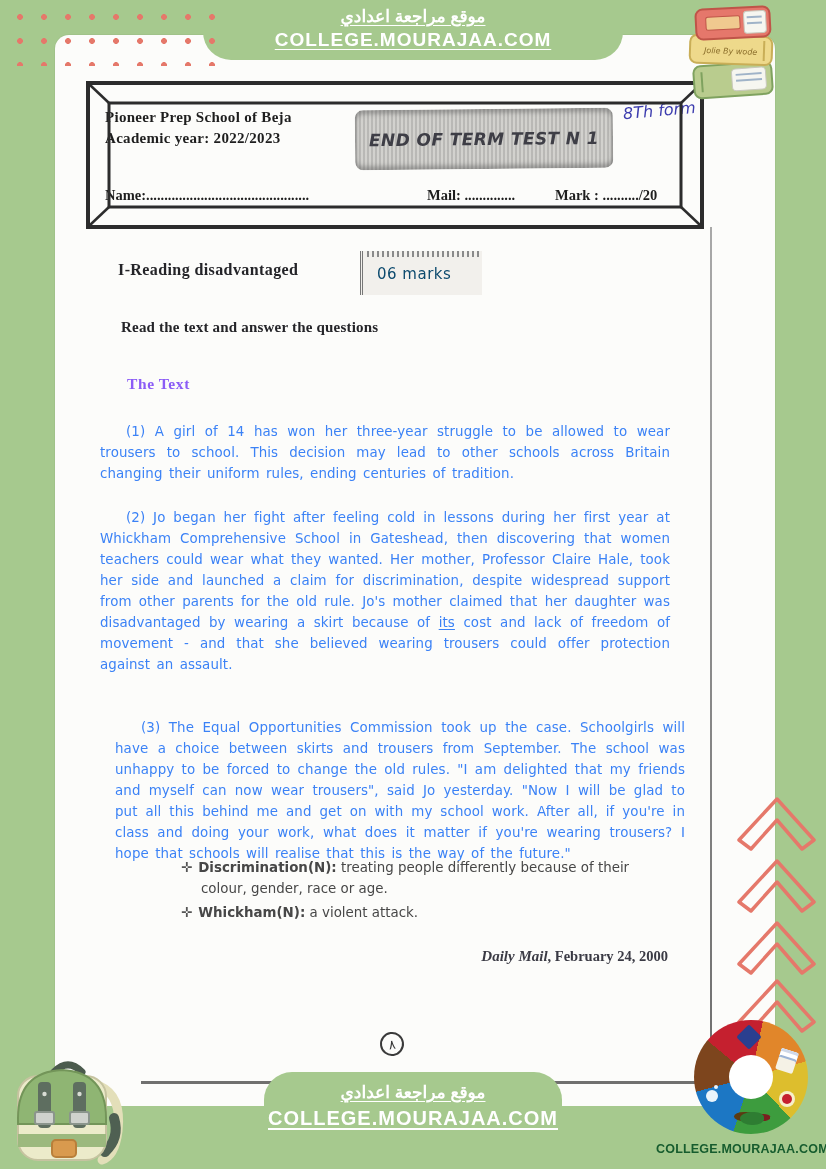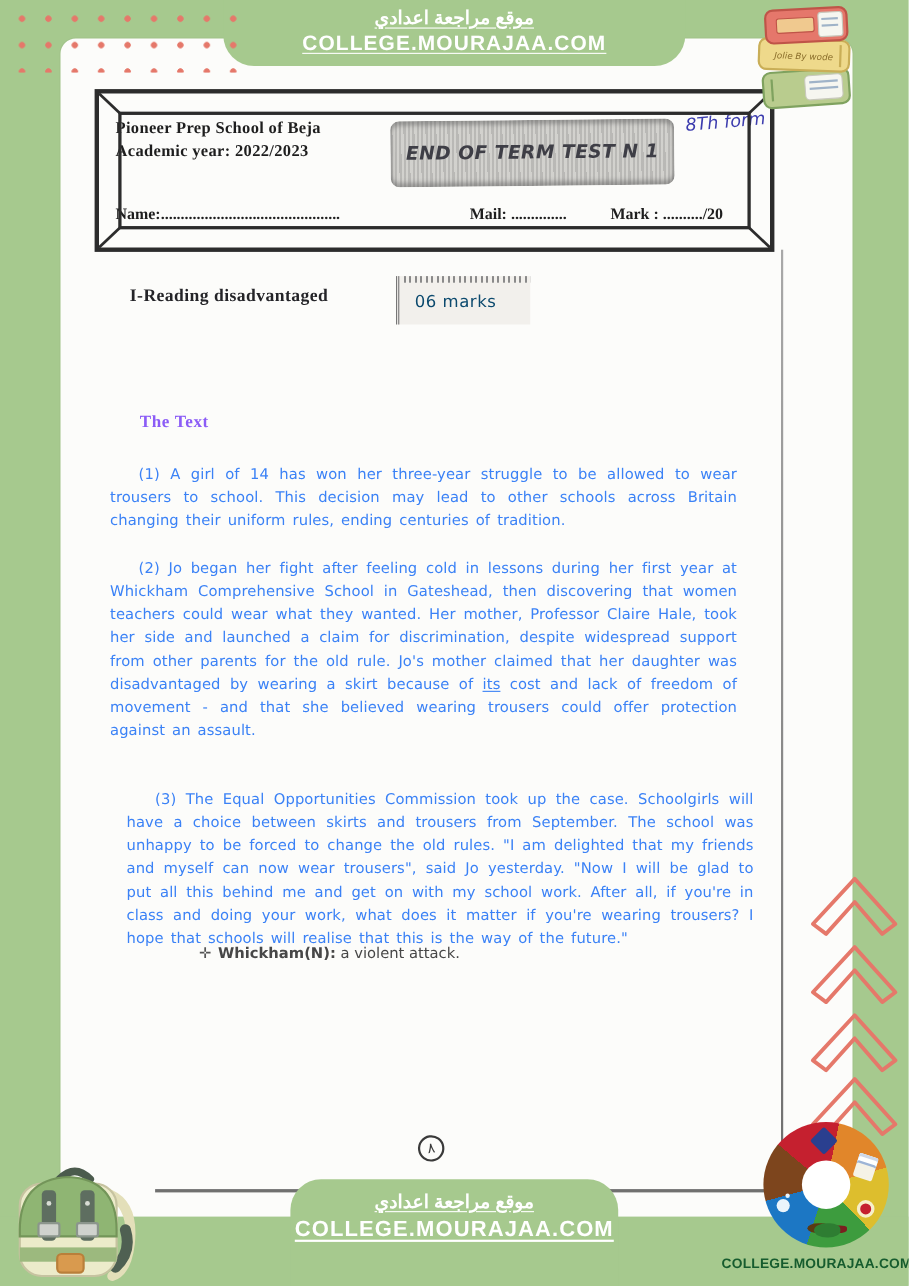--- a/index.html
+++ b/index.html
@@ -148,30 +148,35 @@
     <div class="id-row">
       <span class="id-name">Name:.............................................</span>
       <span class="id-class">Mail: ..............</span>
       <span class="id-mark">Mark : ........../20</span>
     </div>
 
     <div class="section-title">I-Reading disadvantaged</div>
     <div class="marks-box">
       <span>06 marks</span>
     </div>
+    <div class="instruction">Read the text and answer the questions</div>
     <div class="text-heading">The Text</div>
 
     <p class="para p1">(1) A girl of 14 has won her three-year struggle to be allowed to wear trousers to school. This decision may lead to other schools across Britain changing their uniform rules, ending centuries of tradition.</p>
     <p class="para p2"><span>(2) Jo began her fight after feeling cold in lessons during her first year at Whickham Comprehensive School in Gateshead, then discovering that women teachers could wear what they wanted. Her mother, Professor Claire Hale, took her side and launched a claim for discrimination, despite widespread support from other parents for the old rule. Jo's mother claimed that her daughter was disadvantaged by wearing a skirt because of </span><span class="u-word">its</span><span> cost and lack of freedom of movement - and that she believed wearing trousers could offer protection against an assault.</span></p>
     <p class="para p3">(3) The Equal Opportunities Commission took up the case. Schoolgirls will have a choice between skirts and trousers from September. The school was unhappy to be forced to change the old rules. "I am delighted that my friends and myself can now wear trousers", said Jo yesterday. "Now I will be glad to put all this behind me and get on with my school work. After all, if you're in class and doing your work, what does it matter if you're wearing trousers? I hope that schools will realise that this is the way of the future."</p>
 
     <div class="glossary">
+      <div class="gl-item"><span class="gl-bullet">✛</span><span class="gl-term">Discrimination(N):</span><span> treating people differently because of their colour, gender, race or age.</span></div>
       <div class="gl-item"><span class="gl-bullet">✛</span><span class="gl-term">Whickham(N):</span><span> a violent attack.</span></div>
     </div>
 
+    <div class="source-line">
+      <span class="source-pub">Daily Mail</span><span class="source-date">, February 24, 2000</span>
+    </div>
 
     <div class="page-circle">
       <span>٨</span>
     </div>
 
     <div class="scan-edge-v"></div>
     <div class="scan-edge-h"></div>
   </div>
 
   <div class="top-tab">

